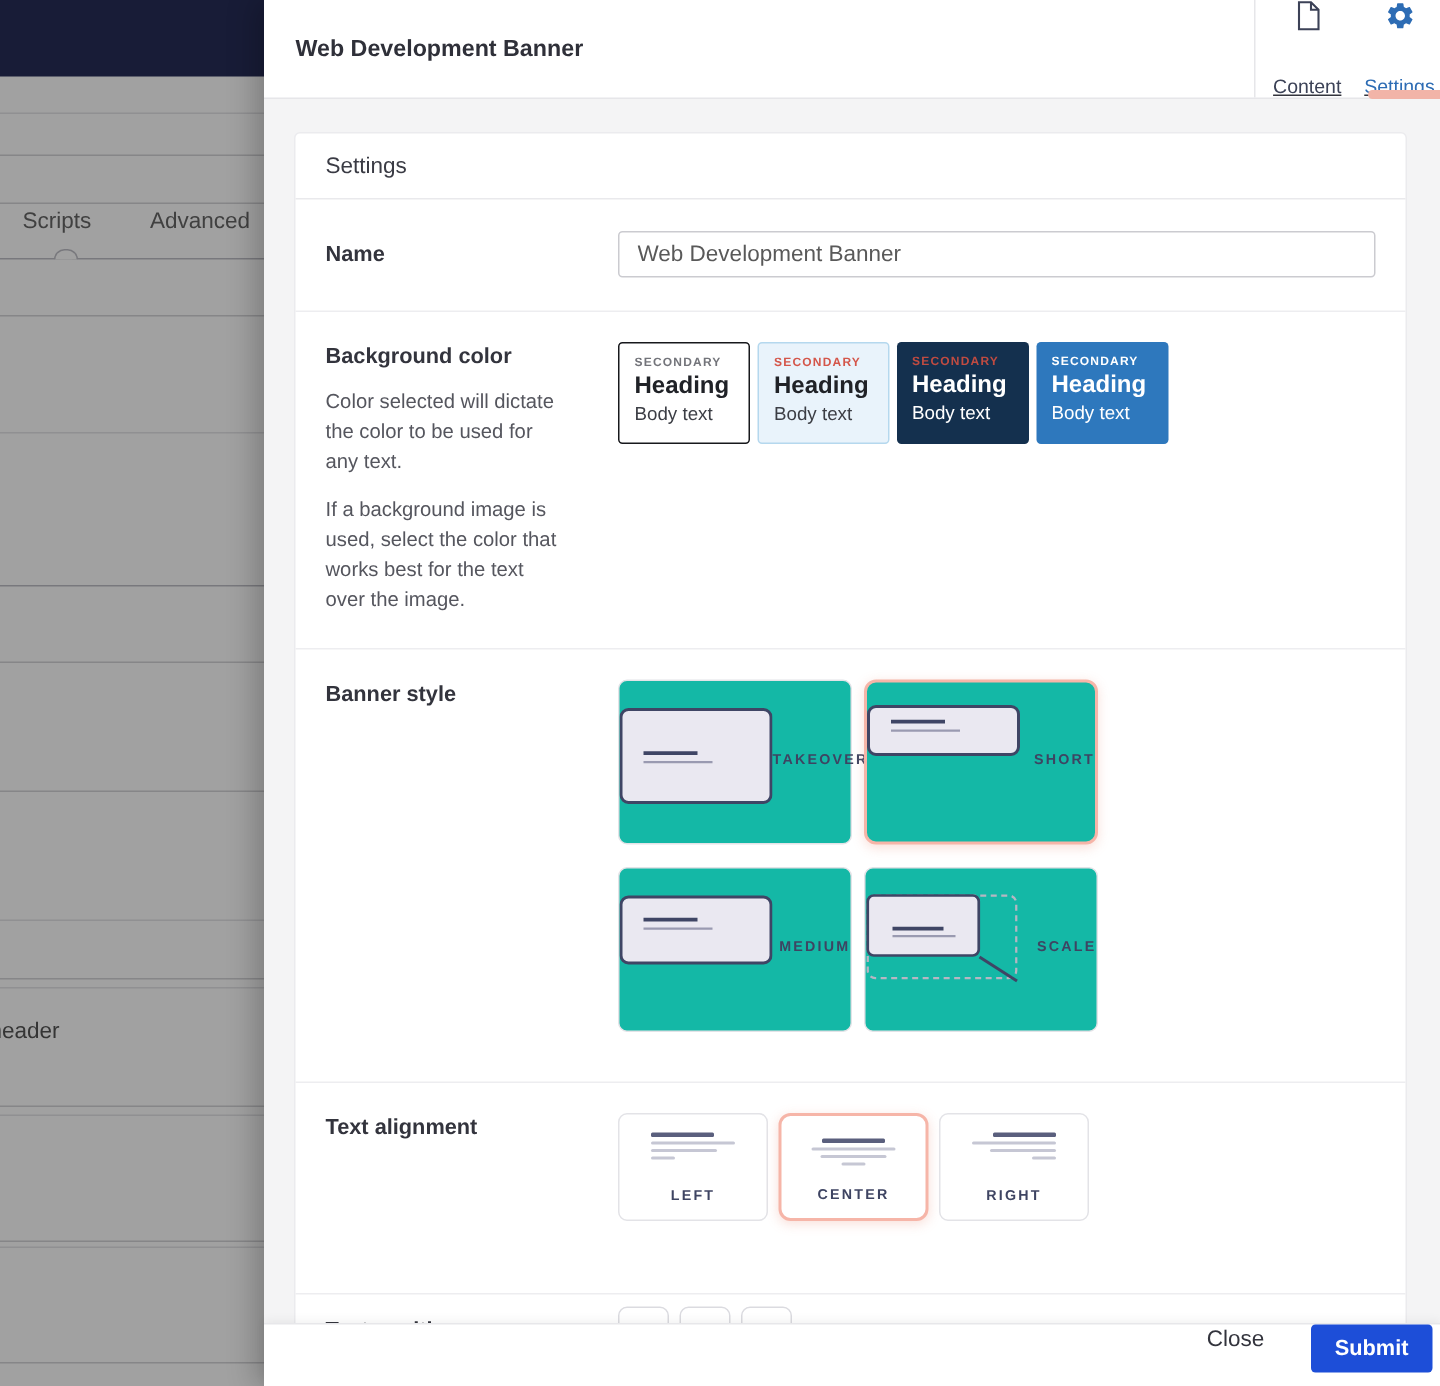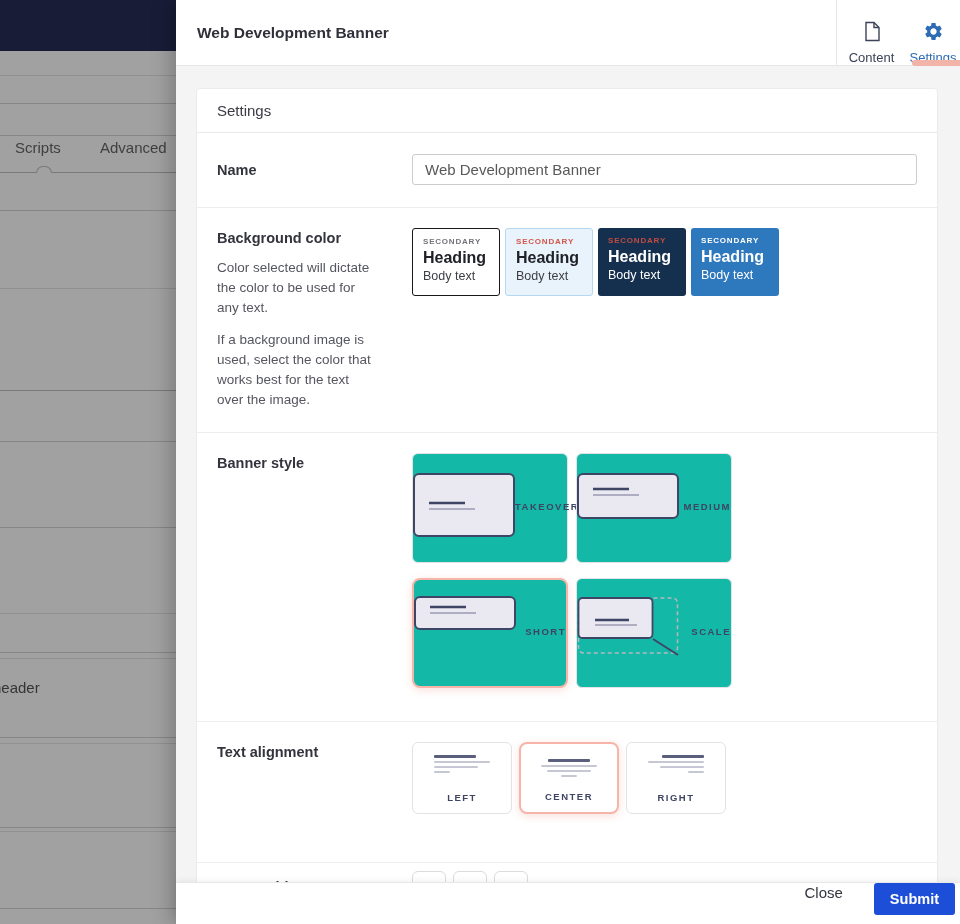--- a/index.html
+++ b/index.html
@@ -19,22 +19,22 @@
   .bd-rowtext{position:absolute;left:-7px;top:679px;font-size:15px;color:#555;white-space:nowrap;}
   .bd-overlay{position:absolute;inset:0;background:rgba(0,0,0,.37);}
 
   
   .drawer{position:absolute;left:176px;top:0;right:0;bottom:0;background:#fff;
     box-shadow:-6px 0 18px rgba(0,0,0,.22);}
   .drawer-header{position:relative;height:66px;display:flex;align-items:stretch;
     border-bottom:1px solid #e6e6e9;background:#fff;}
   .drawer-title{flex:1;display:flex;align-items:center;padding-left:21px;
     font-size:15.5px;font-weight:600;color:#2f3039;}
-  .hd-tab{width:70px;display:flex;flex-direction:column;align-items:center;justify-content:flex-end;
-    gap:4px;cursor:pointer;}
+  .hd-tab{width:70px;display:flex;flex-direction:column;align-items:center;justify-content:space-between;
+    gap:4px;cursor:pointer;text-decoration:underline;}
   .hd-tab .tab-label{font-size:13px;color:#3c4257;}
   .hd-tab.content{border-left:1px solid #e6e6e9;}
   .hd-tab.settings{width:54px;position:relative;}
   .hd-tab.settings .tab-label{color:#2d6cb4;}
   .tab-underline{position:absolute;right:0;bottom:-1px;width:48px;height:6px;
     background:#f2b4a8;border-radius:3px 0 0 3px;}
 
   .drawer-body{position:absolute;top:66px;left:0;right:0;bottom:42px;overflow:hidden;
     background:#f4f4f5;padding:22px 22px 0 20px;}
   .card{background:#fff;border:1px solid #ebebee;border-radius:4px;min-height:960px;}
@@ -214,42 +214,42 @@
                   <svg width="102" height="76" viewBox="0 0 102 76">
                     <rect x="1" y="7" width="100" height="62" rx="5" fill="#eae8f1" stroke="#3f4565" stroke-width="2"></rect>
                     <line x1="16" y1="36" x2="52" y2="36" stroke="#3f4565" stroke-width="2.5"></line>
                     <line x1="16" y1="42" x2="62" y2="42" stroke="#9a9ab1" stroke-width="1.5"></line>
                   </svg>
                 </span>
                 <span class="spacer"></span>
                 <span class="opt-label">TAKEOVER</span>
               </div>
 
+              <div class="opt-card sel">
+                <span>
+                  <svg width="102" height="76" viewBox="0 0 102 76">
+                    <rect x="1" y="5" width="100" height="32" rx="5" fill="#eae8f1" stroke="#3f4565" stroke-width="2"></rect>
+                    <line x1="16" y1="15" x2="52" y2="15" stroke="#3f4565" stroke-width="2.5"></line>
+                    <line x1="16" y1="21" x2="62" y2="21" stroke="#9a9ab1" stroke-width="1.5"></line>
+                  </svg>
+                </span>
+                <span class="spacer"></span>
+                <span class="opt-label">SHORT</span>
+              </div>
+
               <div class="opt-card">
                 <span>
                   <svg width="102" height="76" viewBox="0 0 102 76">
                     <rect x="1" y="7" width="100" height="44" rx="5" fill="#eae8f1" stroke="#3f4565" stroke-width="2"></rect>
                     <line x1="16" y1="22" x2="52" y2="22" stroke="#3f4565" stroke-width="2.5"></line>
                     <line x1="16" y1="28" x2="62" y2="28" stroke="#9a9ab1" stroke-width="1.5"></line>
                   </svg>
                 </span>
                 <span class="spacer"></span>
                 <span class="opt-label">MEDIUM</span>
-              </div>
-
-              <div class="opt-card sel">
-                <span>
-                  <svg width="102" height="76" viewBox="0 0 102 76">
-                    <rect x="1" y="5" width="100" height="32" rx="5" fill="#eae8f1" stroke="#3f4565" stroke-width="2"></rect>
-                    <line x1="16" y1="15" x2="52" y2="15" stroke="#3f4565" stroke-width="2.5"></line>
-                    <line x1="16" y1="21" x2="62" y2="21" stroke="#9a9ab1" stroke-width="1.5"></line>
-                  </svg>
-                </span>
-                <span class="spacer"></span>
-                <span class="opt-label">SHORT</span>
               </div>
 
               <div class="opt-card">
                 <span>
                   <svg width="102" height="76" viewBox="0 0 102 76">
                     <rect x="1.5" y="6" width="99" height="55" rx="5" fill="none" stroke="#b6b6c2" stroke-width="1.5" stroke-dasharray="4 3"></rect>
                     <rect x="1.5" y="6" width="74" height="40" rx="4" fill="#eae8f1" stroke="#3f4565" stroke-width="1.8"></rect>
                     <line x1="18" y1="28" x2="52" y2="28" stroke="#3f4565" stroke-width="2.5"></line>
                     <line x1="18" y1="33" x2="60" y2="33" stroke="#9a9ab1" stroke-width="1.5"></line>
                     <line x1="76" y1="47" x2="101" y2="63" stroke="#3f4565" stroke-width="2"></line>

